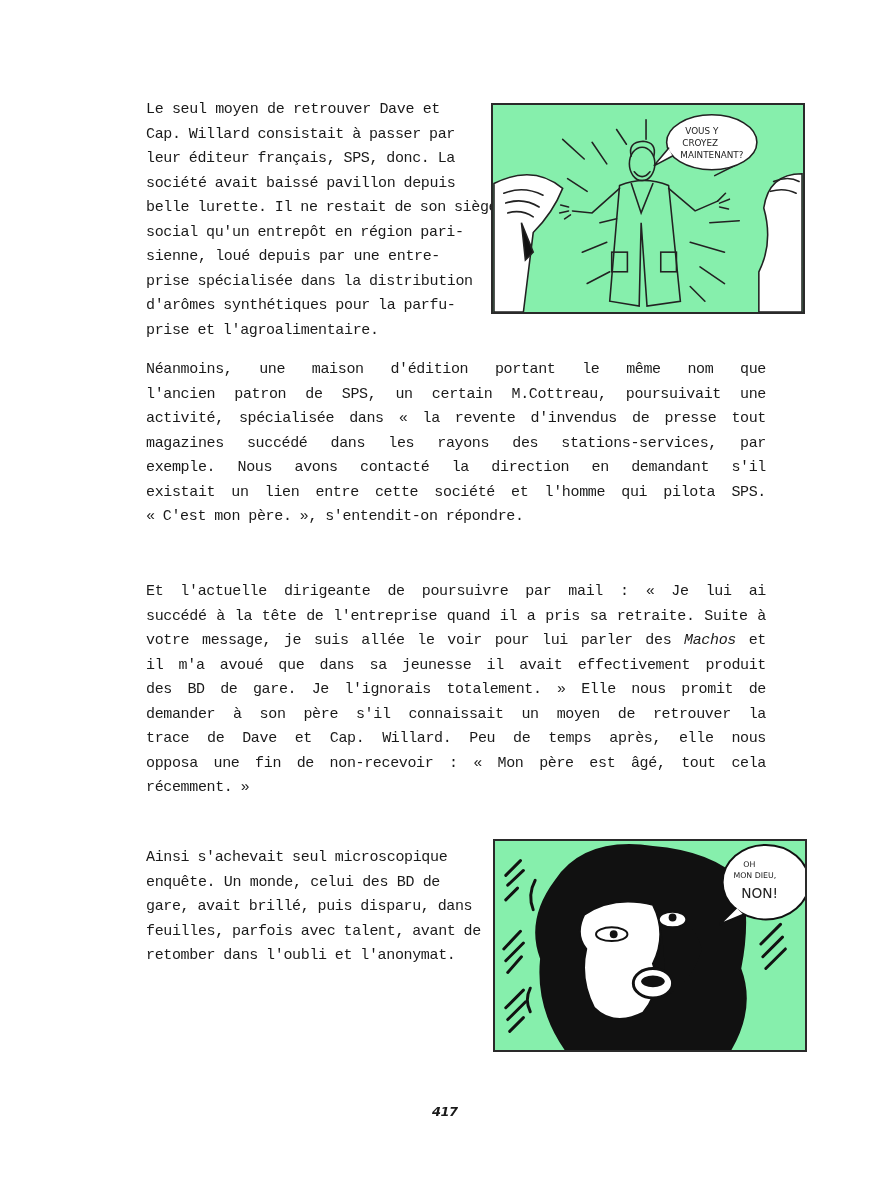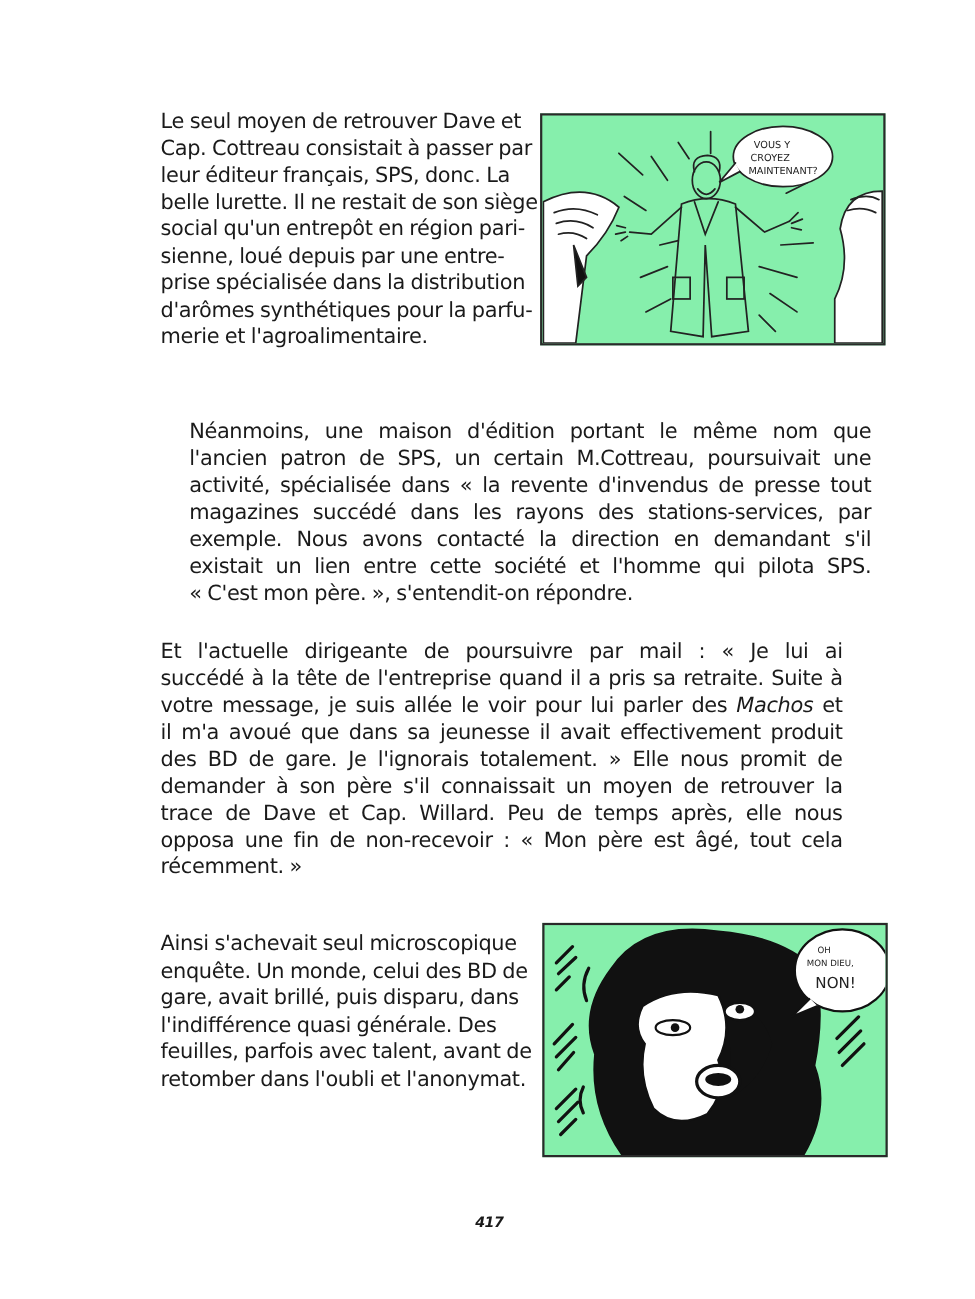--- a/index.html
+++ b/index.html
@@ -1,45 +1,46 @@
 <!DOCTYPE html>
 <html><head>
 <meta charset="utf-8">
 <style>
   html, body { margin: 0; padding: 0; background: #ffffff; }
   body { width: 886px; height: 1181px; position: relative; overflow: hidden;
          font-family: "DejaVu Sans", sans-serif; color: #1a1a1a; }
   .page { position: absolute; left: 0; top: 0; width: 886px; height: 1181px; }
-  .text-block { position: absolute; font-size: 19px; line-height: 24.5px;
-                letter-spacing: -0.35px; word-spacing: -0.5px; }
+  .text-block { position: absolute; font-size: 15px; line-height: 24.5px;
+                letter-spacing: -0.35px; word-spacing: -0.5px; font-family: Liberation Mono, monospace; }
   .text-block .line { display: block; white-space: nowrap; text-align: justify;
                       text-align-last: justify; }
   .text-block .line.last { text-align-last: left; }
   .text-block em { font-style: italic; }
   .panel { position: absolute; border: 2px solid #2a2a2a; background: #86efac; overflow: hidden; box-sizing: border-box; margin-left: 28px; }
   .panel svg { position: absolute; left: 0; top: 0; width: 100%; height: 100%; }
   .bubble-text { font-family: "DejaVu Sans", sans-serif; fill: #222; }
   .page-number { position: absolute; left: 432px; top: 1104px; font-size: 13px; font-weight: bold;
                  font-style: italic; letter-spacing: -0.5px; }
 </style>
 </head>
 <body>
 
 <div class="page">
 
   <div class="text-block" style="left:146px; top:98px; width:294px;">
     <span class="line">Le seul moyen de retrouver Dave et</span>
-    <span class="line">Cap. Cottreau consistait à passer par</span>
+    <span class="line">Cap. Willard consistait à passer par</span>
     <span class="line">leur éditeur français, SPS, donc. La</span>
+    <span class="line">société avait baissé pavillon depuis</span>
     <span class="line">belle lurette. Il ne restait de son siège</span>
     <span class="line">social qu'un entrepôt en région pari-</span>
     <span class="line">sienne, loué depuis par une entre-</span>
     <span class="line">prise spécialisée dans la distribution</span>
     <span class="line">d'arômes synthétiques pour la parfu-</span>
-    <span class="line last">merie et l'agroalimentaire.</span>
+    <span class="line last">prise et l'agroalimentaire.</span>
   </div>
 
   <div class="panel" style="left:463px; top:103px; width:314px; height:211px;">
     <svg viewBox="0 0 314 211">
       <g stroke="#222" stroke-width="1.6" fill="none" stroke-linecap="round">
 
         <line x1="70" y1="35" x2="92" y2="55"></line>
           <line x1="100" y1="38" x2="115" y2="60"></line>
         <line x1="125" y1="25" x2="135" y2="40"></line>
           <line x1="155" y1="15" x2="155" y2="35"></line>
@@ -76,21 +77,21 @@
 
         <path d="M314 70 Q280 70 275 105 Q285 140 270 170 L270 211 L314 211 Z" fill="#fff"></path>
         <path d="M285 78 q15 -6 26 0 M282 88 q14 -4 26 2"></path>
       </g>
       <text class="bubble-text" x="195" y="30" font-size="9">VOUS Y</text>
       <text class="bubble-text" x="192" y="42" font-size="9">CROYEZ</text>
       <text class="bubble-text" x="190" y="54" font-size="9">MAINTENANT?</text>
     </svg>
   </div>
 
-  <div class="text-block" style="left:146px; top:380px; width:620px;margin-left:26px;">
+  <div class="text-block" style="left:146px; top:358px; width:620px;">
     <span class="line">Néanmoins, une maison d'édition portant le même nom que</span>
     <span class="line">l'ancien patron de SPS, un certain M.Cottreau, poursuivait une</span>
     <span class="line">activité, spécialisée dans « la revente d'invendus de presse tout</span>
     <span class="line">magazines succédé dans les rayons des stations-services, par</span>
     <span class="line">exemple. Nous avons contacté la direction en demandant s'il</span>
     <span class="line">existait un lien entre cette société et l'homme qui pilota SPS.</span>
     <span class="line last">« C'est mon père. », s'entendit-on répondre.</span>
   </div>
 
   <div class="text-block" style="left:146px; top:580px; width:620px;">
@@ -102,21 +103,20 @@
     <span class="line">demander à son père s'il connaissait un moyen de retrouver la</span>
     <span class="line">trace de Dave et Cap. Willard. Peu de temps après, elle nous</span>
     <span class="line">opposa une fin de non-recevoir : « Mon père est âgé, tout cela</span>
     <span class="line last">récemment. »</span>
   </div>
 
   <div class="text-block" style="left:146px; top:846px; width:294px;">
     <span class="line">Ainsi s'achevait seul microscopique</span>
     <span class="line">enquête. Un monde, celui des BD de</span>
     <span class="line">gare, avait brillé, puis disparu, dans</span>
-    <span class="line">l'indifférence quasi générale. Des</span>
     <span class="line">feuilles, parfois avec talent, avant de</span>
     <span class="line last">retomber dans l'oubli et l'anonymat.</span>
   </div>
 
   <div class="panel" style="left:465px; top:839px; width:314px; height:213px;">
     <svg viewBox="0 0 314 213">
 
       <path d="M60 40 Q90 -5 160 5 Q220 10 250 40 Q260 80 250 130 Q265 170 240 213 L70 213 Q40 170 45 120 Q30 80 60 40 Z" fill="#111"></path>
 
       <path d="M90 75 Q120 55 160 65 Q175 95 160 125 Q170 150 150 175 Q120 190 100 170 Q85 140 92 110 Q80 95 90 75 Z" fill="#fff" stroke="#111" stroke-width="2"></path>

